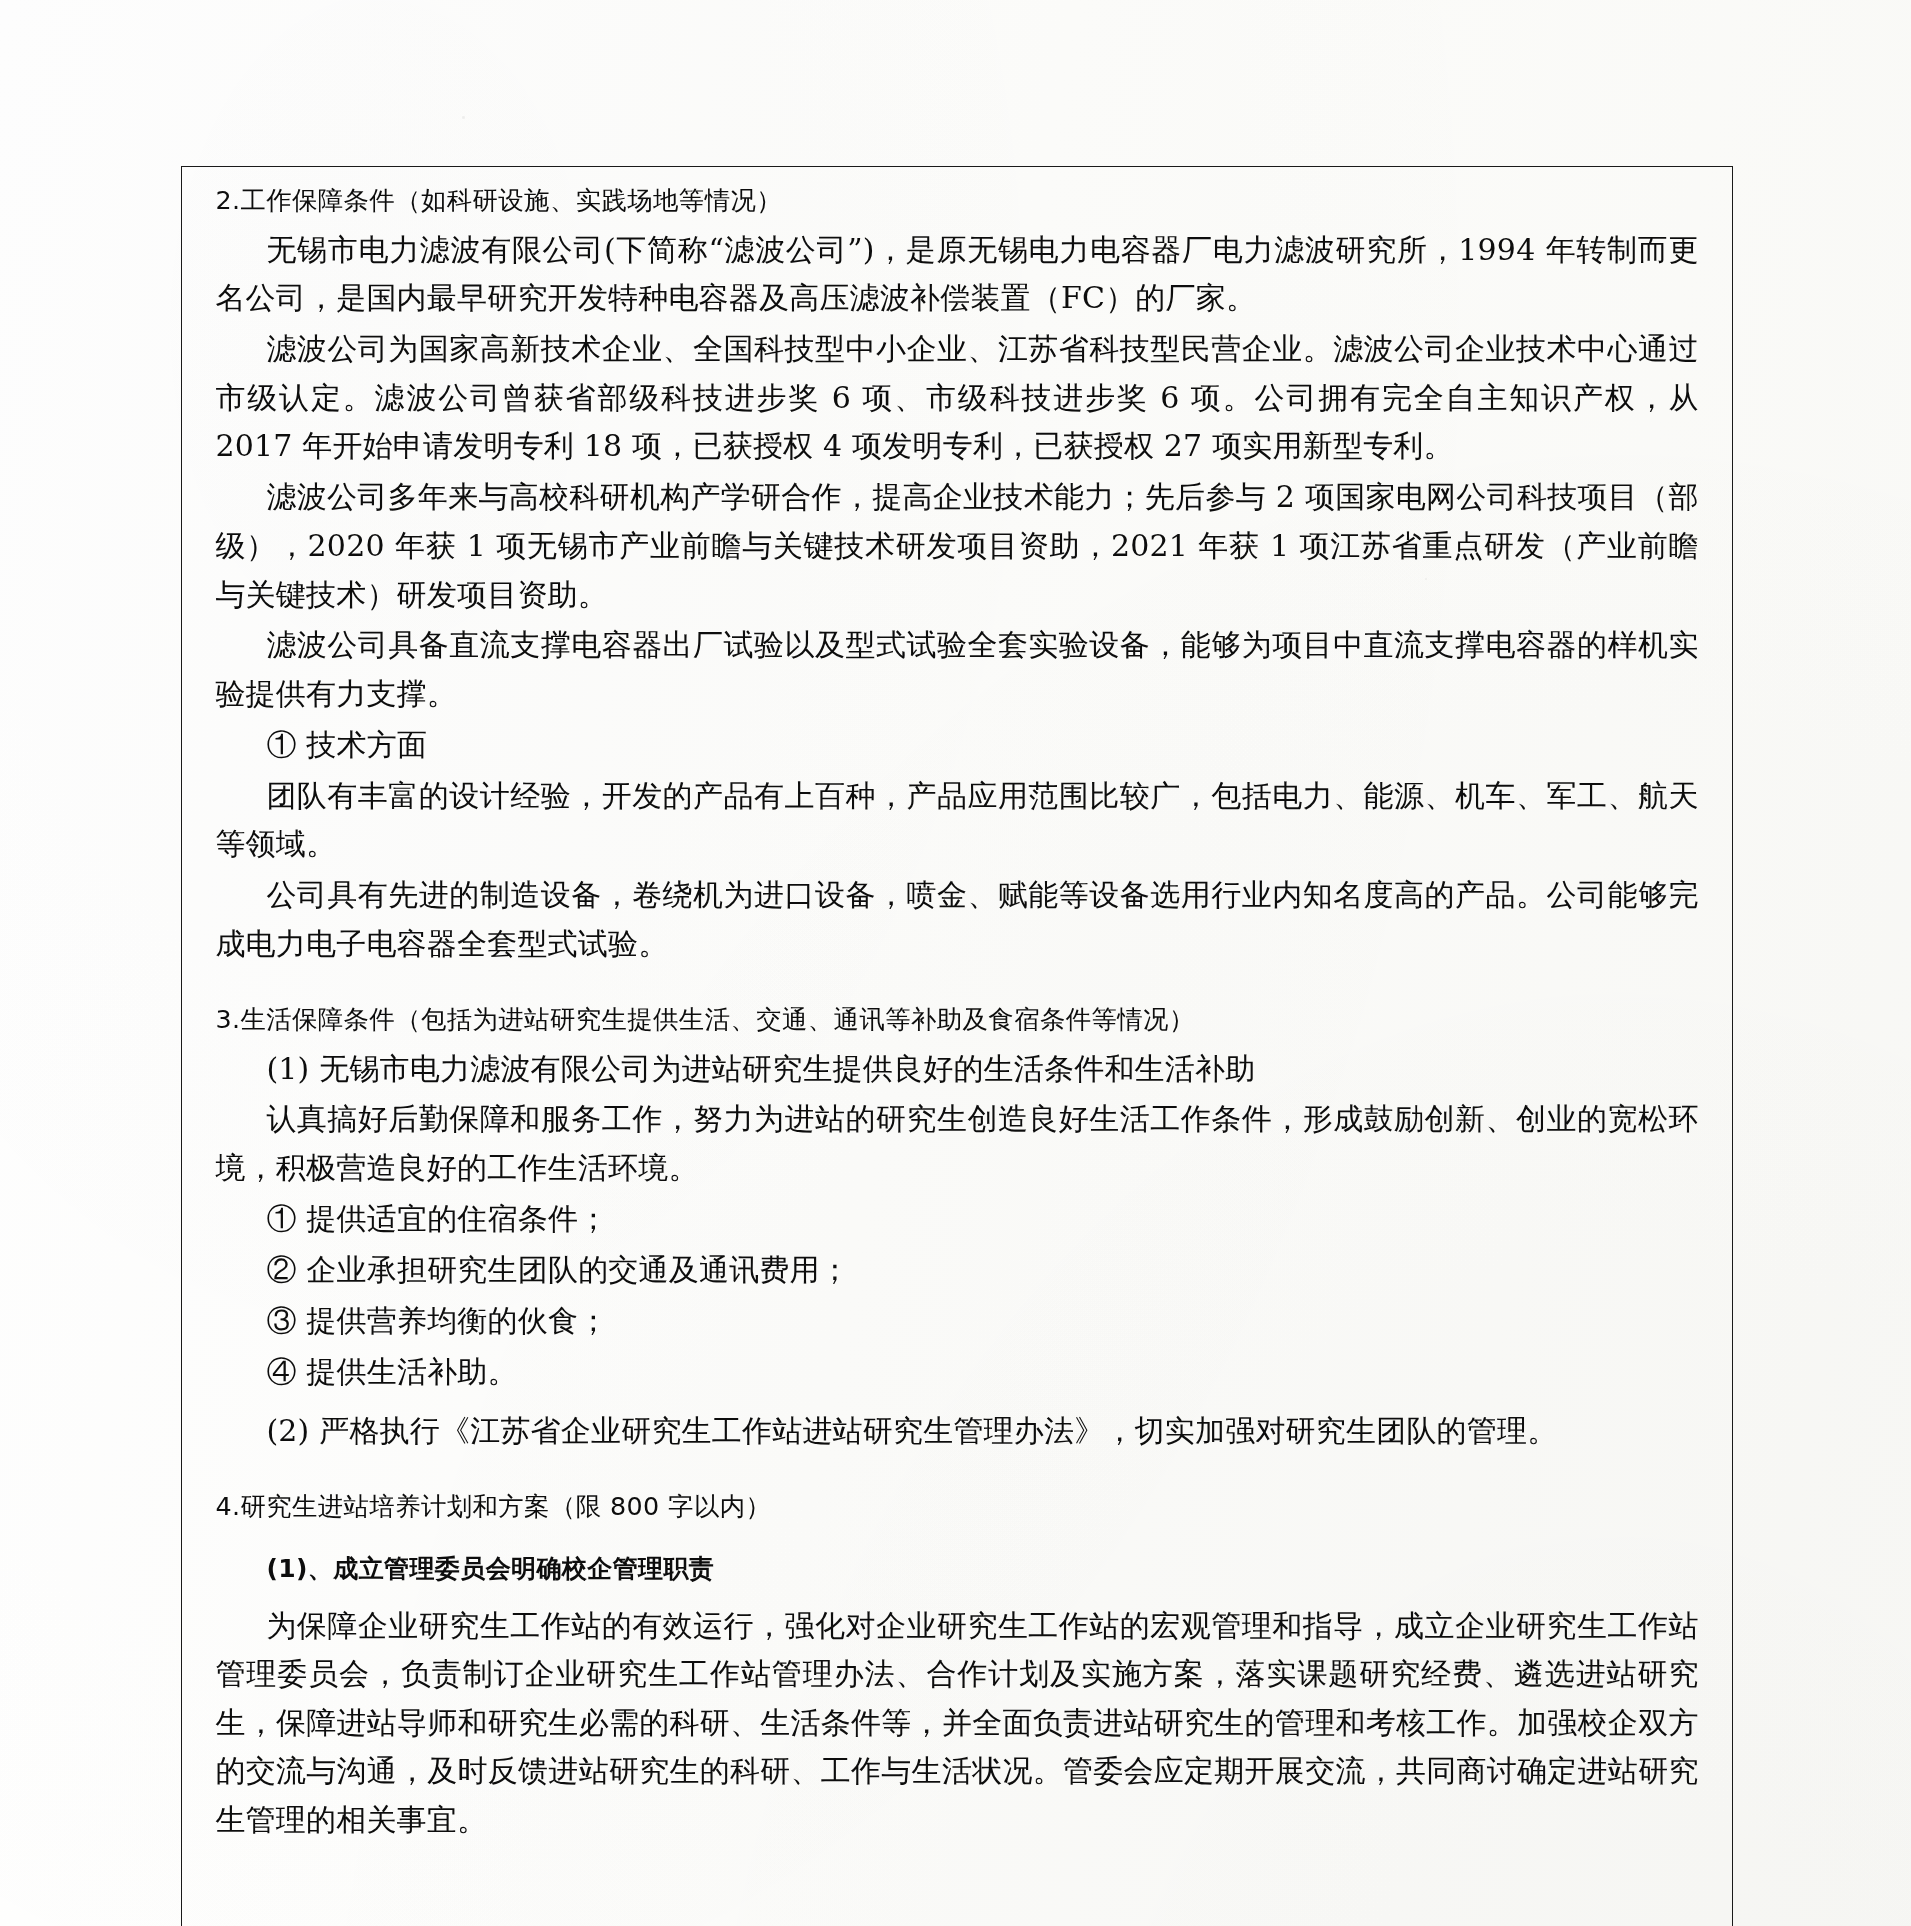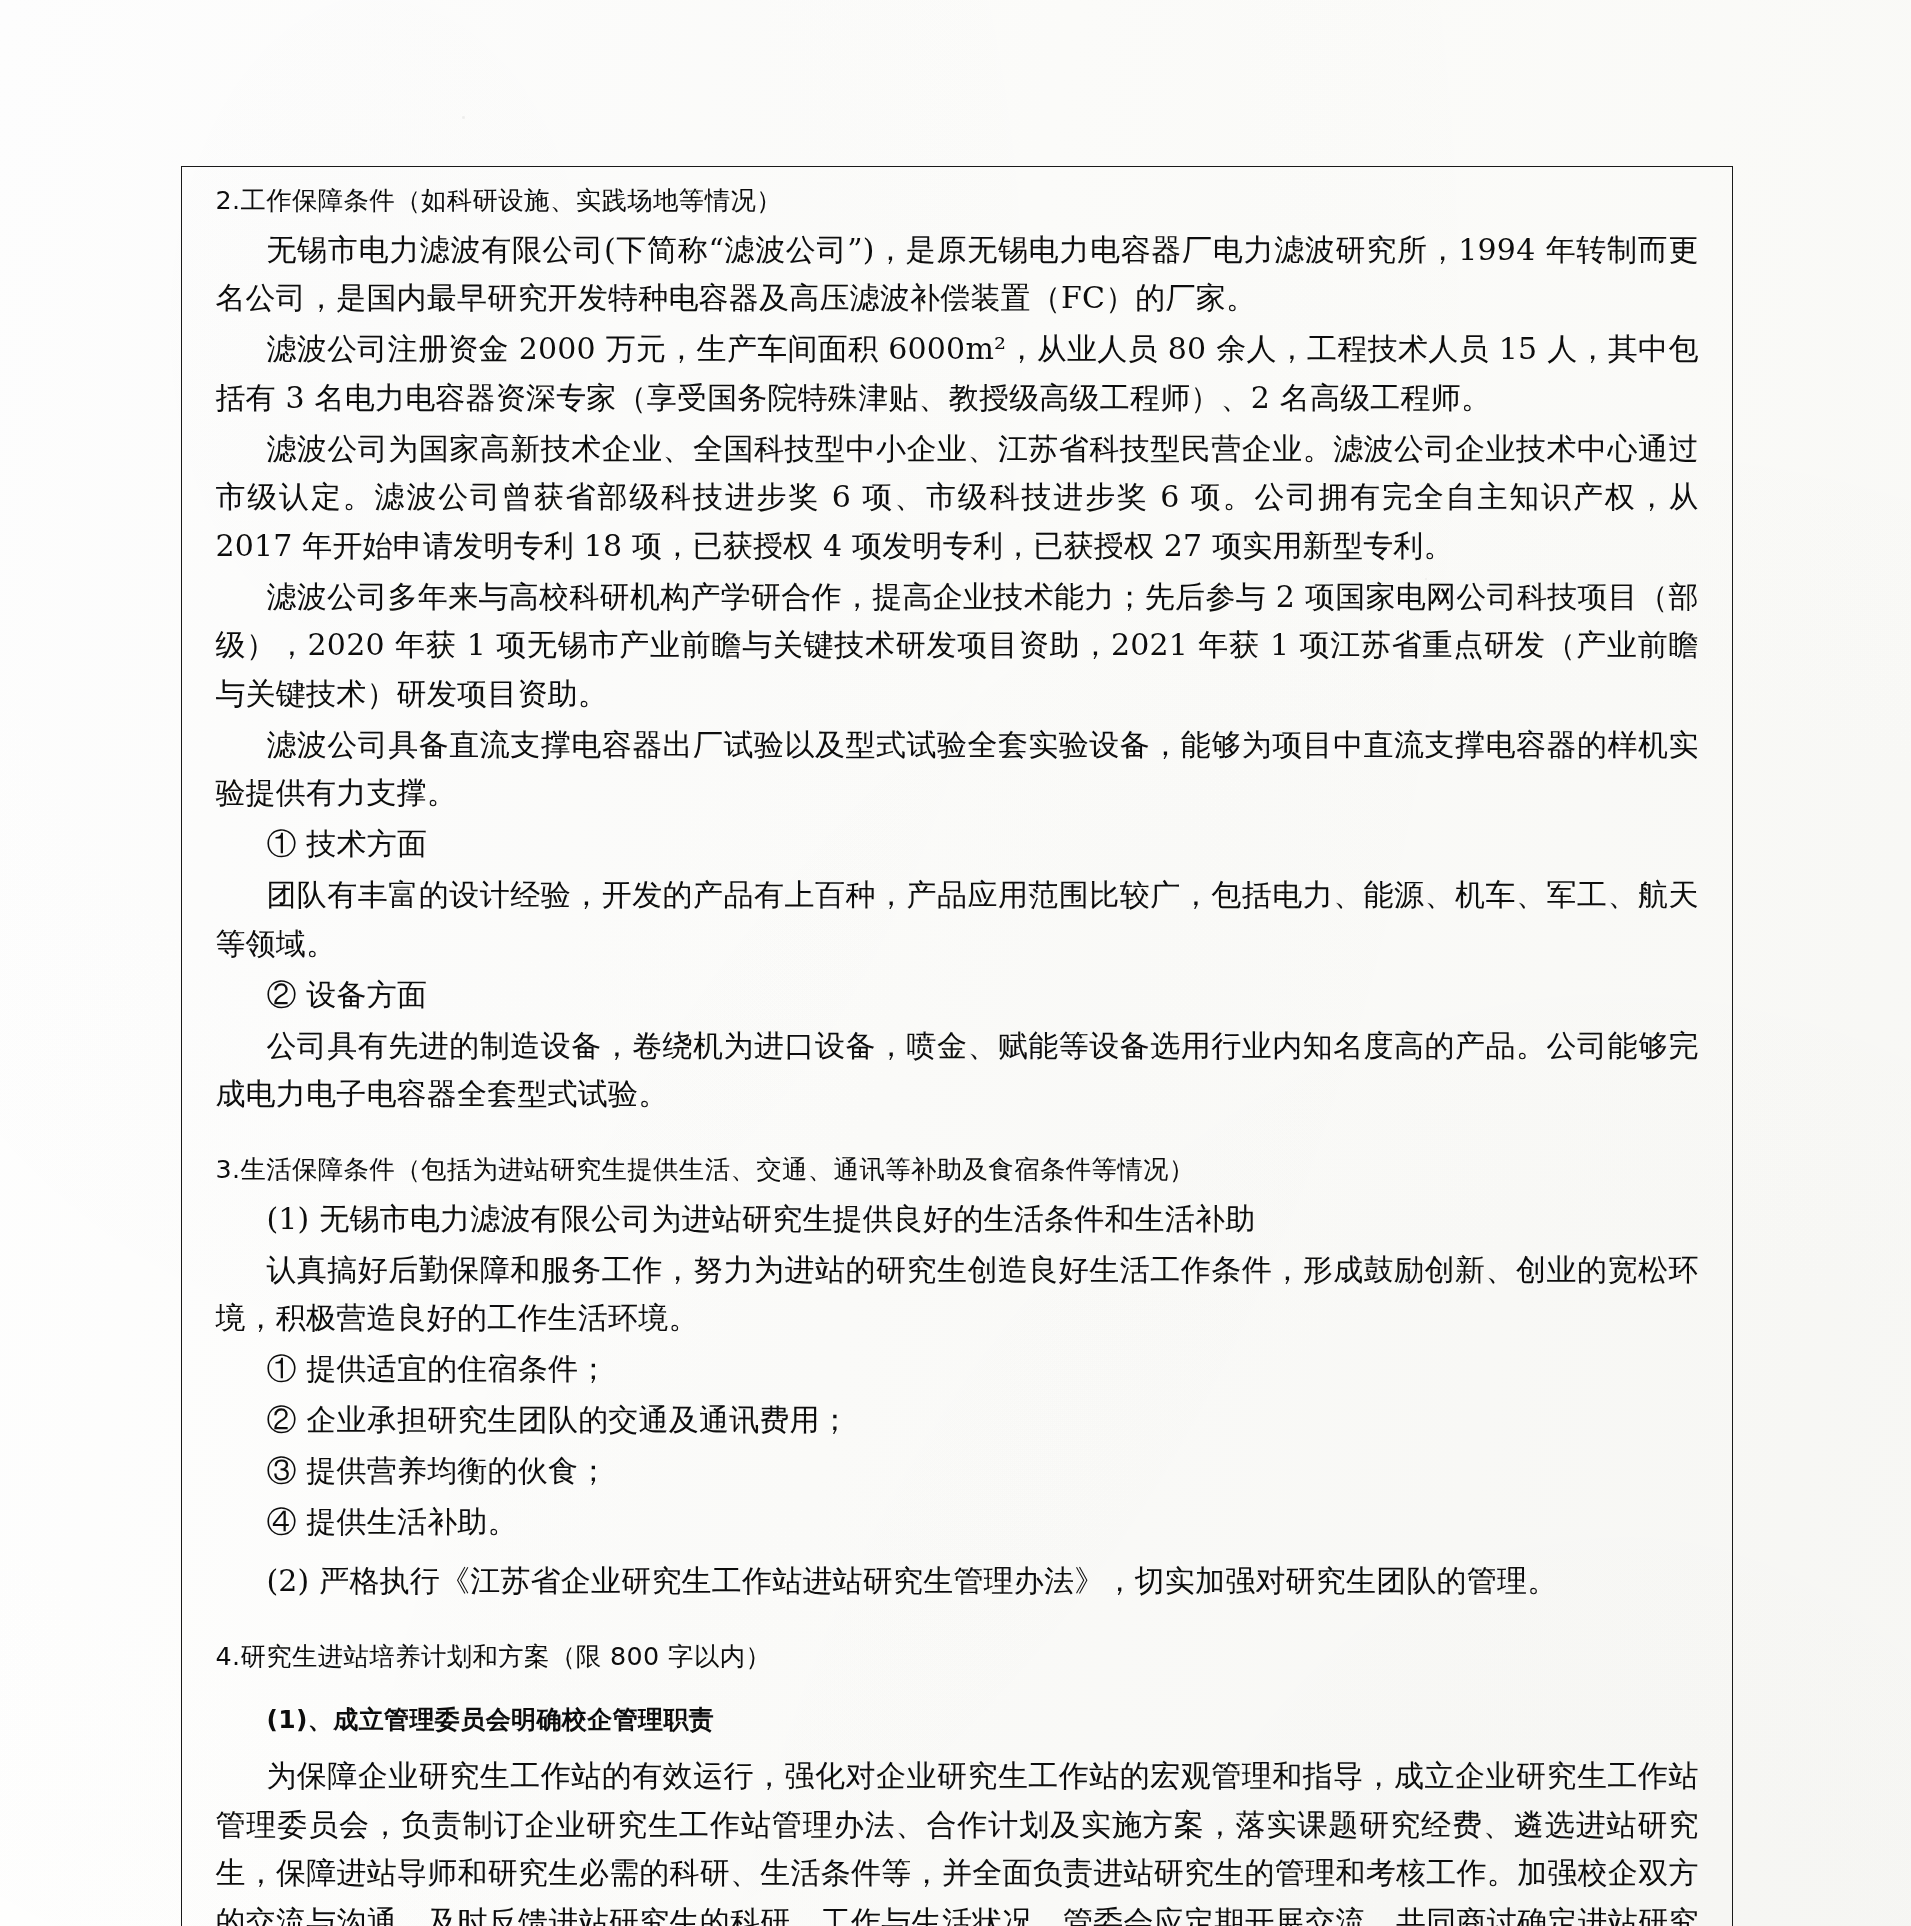--- a/index.html
+++ b/index.html
@@ -95,27 +95,25 @@
 <div class="page">
   <div class="paper-tint"></div>
 
   <div class="doc-frame"></div>
 
   <div class="content">
 
     <div class="h-sec">2.工作保障条件（如科研设施、实践场地等情况）</div>
 
     <p class="para">无锡市电力滤波有限公司(下简称“滤波公司”)，是原无锡电力电容器厂电力滤波研究所，1994 年转制而更名公司，是国内最早研究开发特种电容器及高压滤波补偿装置（FC）的厂家。</p>
-    <p class="para">滤波公司注册资金 2000 万元，生产车间面积 6000m²，从业人员 80 余人，工程技术人员 15 人，其中包括有 3 名电力电容器资深专家（享受国务院特殊津贴、教授级高级工程师）、2 名高级工程师。</p>
     <p class="para">滤波公司为国家高新技术企业、全国科技型中小企业、江苏省科技型民营企业。滤波公司企业技术中心通过市级认定。滤波公司曾获省部级科技进步奖 6 项、市级科技进步奖 6 项。公司拥有完全自主知识产权，从 2017 年开始申请发明专利 18 项，已获授权 4 项发明专利，已获授权 27 项实用新型专利。</p>
     <p class="para">滤波公司多年来与高校科研机构产学研合作，提高企业技术能力；先后参与 2 项国家电网公司科技项目（部级），2020 年获 1 项无锡市产业前瞻与关键技术研发项目资助，2021 年获 1 项江苏省重点研发（产业前瞻与关键技术）研发项目资助。</p>
     <p class="para">滤波公司具备直流支撑电容器出厂试验以及型式试验全套实验设备，能够为项目中直流支撑电容器的样机实验提供有力支撑。</p>
     <p class="para item">① 技术方面</p>
     <p class="para">团队有丰富的设计经验，开发的产品有上百种，产品应用范围比较广，包括电力、能源、机车、军工、航天等领域。</p>
-    <p class="para item">② 设备方面</p>
     <p class="para">公司具有先进的制造设备，卷绕机为进口设备，喷金、赋能等设备选用行业内知名度高的产品。公司能够完成电力电子电容器全套型式试验。</p>
 
     <div class="gap-lg"></div>
 
     <div class="h-sec">3.生活保障条件（包括为进站研究生提供生活、交通、通讯等补助及食宿条件等情况）</div>
 
     <p class="para">(1) 无锡市电力滤波有限公司为进站研究生提供良好的生活条件和生活补助</p>
     <p class="para">认真搞好后勤保障和服务工作，努力为进站的研究生创造良好生活工作条件，形成鼓励创新、创业的宽松环境，积极营造良好的工作生活环境。</p>
     <p class="para item">① 提供适宜的住宿条件；</p>
     <p class="para item">② 企业承担研究生团队的交通及通讯费用；</p>

